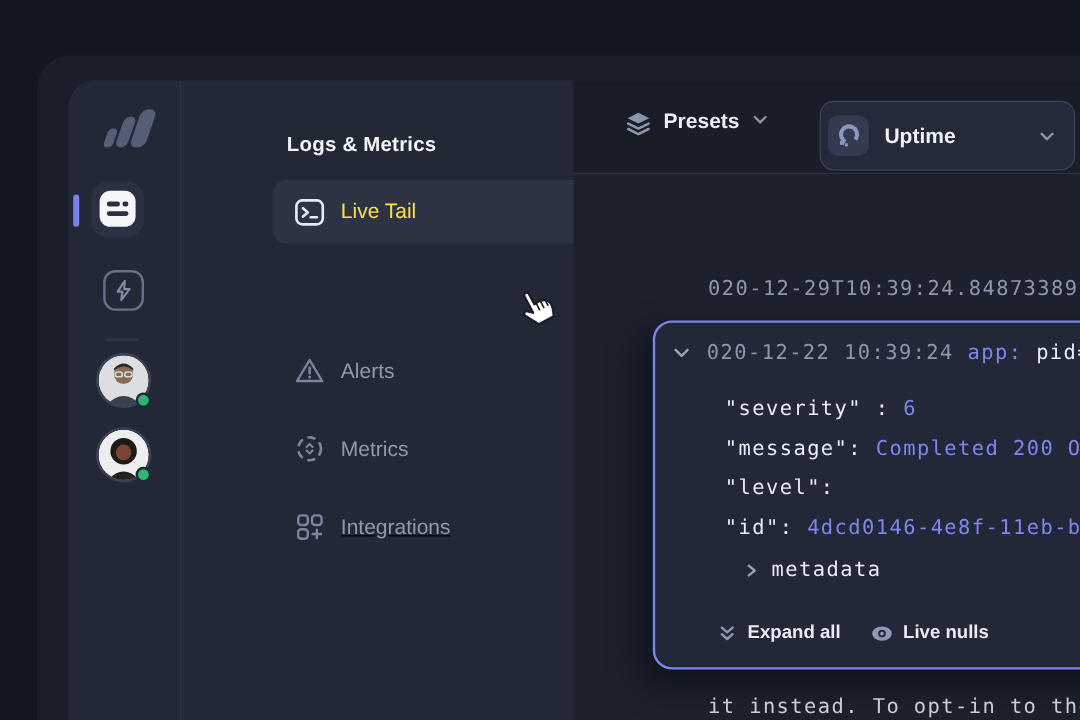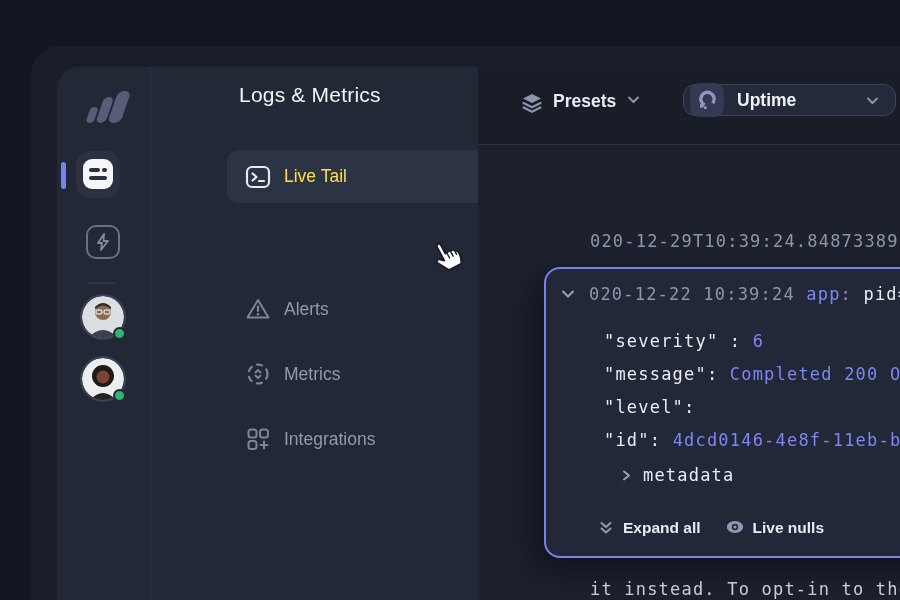--- a/index.html
+++ b/index.html
@@ -31,36 +31,36 @@
                display:flex; align-items:center; justify-content:center; }
   #rail-divider { position:absolute; left:31px; top:215px; width:28px; height:2px;
                   background:#303749; border-radius:1px; }
   .avatar { position:absolute; left:23px; width:46px; height:46px; border-radius:50%;
             border:2px solid #3a4156; overflow:hidden; }
   .presence { position:absolute; width:13px; height:13px; border-radius:50%;
               background:#2bb673; border:2.5px solid #232837; }
 
   
   #nav { position:absolute; left:95px; top:0; width:326px; bottom:0; }
-  #nav-title { position:absolute; left:87px; top:16px; font-size:21px; font-weight:400;
+  #nav-title { position:absolute; left:87px; top:44px; font-size:17px; font-weight:700;
                color:#f2f4f8; letter-spacing:.2px; }
   #live-tail { position:absolute; left:75px; top:83px; width:288px; height:53px;
                border-radius:12px; background:#2c3343; display:flex; align-items:center; }
   #live-tail .nav-ic { margin-left:18px; }
   #live-tail .nav-label { color:#fde047; font-weight:500; }
   .nav-row { position:absolute; left:93px; height:30px; display:flex; align-items:center; }
   .nav-ic { width:26px; height:26px; flex:0 0 26px; }
   .nav-label { margin-left:13px; font-size:17.5px; color:#9199ac; }
 
   
   #topbar { position:absolute; left:421px; top:0; right:0; height:78px; background:#191d28;
             border-bottom:1px solid #2c3242; }
   #presets { position:absolute; left:42px; top:24px; display:flex; align-items:flex-start; gap:9px; }
   #presets .lbl { font-size:17.5px; font-weight:600; color:#e9ecf2; }
-  #uptime { position:absolute; left:205px; top:17px; width:213px; height:32px;
+  #uptime { position:absolute; left:205px; top:17px; width:213px; height:58px;
             border-radius:12px; background:#242a39; border:1px solid #3c4458;
             display:flex; align-items:center; }
   #uptime .chip { width:34px; height:34px; border-radius:9px; background:#343b50;
                   margin-left:6px; display:flex; align-items:center; justify-content:center; }
   #uptime .lbl { margin-left:13px; font-size:17.5px; font-weight:700; color:#eef1f6; flex:1; }
   #uptime .chev { margin-right:14px; }
 
   
   #logarea { position:absolute; left:421px; top:78px; right:0; bottom:0; background:#1c212d; }
   .mono { font-family:"DejaVu Sans Mono", monospace; font-size:17px; letter-spacing:1.2px;
@@ -73,21 +73,21 @@
   #logline-top { position:absolute; left:112px; top:86px; }
 
   #logcard { position:absolute; left:66px; top:122px; width:450px; height:291px;
              border-radius:16px; border:2.5px solid #7a83ea; background:#232838;
              box-shadow:-10px 12px 26px rgba(8,10,18,.55); }
   #card-head { position:absolute; left:14px; top:15px; display:flex; align-items:center; }
   #card-head .txt { margin-left:13px; }
   .card-row { position:absolute; left:58px; }
   #row-meta { position:absolute; left:74px; display:flex; align-items:center; gap:10px; }
   #card-foot { position:absolute; left:51px; top:250px; display:flex; align-items:center; gap:24px; }
-  .foot-btn { display:flex; align-items:flex-start; gap:8px; }
+  .foot-btn { display:flex; align-items:center; gap:8px; }
   .foot-btn .lbl { font-size:15.5px; font-weight:600; color:#e8ebf2; }
 
   #bottom-lines .mono { position:absolute; left:112px; }
 
   #cursor { position:absolute; left:425px; top:233px; z-index:50; }
 </style>
 </head>
 <body>
 
 <div class="abs" id="frame"></div>
@@ -163,21 +163,21 @@
     </div>
 
     <div class="nav-row" style="top:292px;">
       <svg class="nav-ic" viewBox="0 0 26 26">
         <circle cx="13" cy="13" r="9.5" fill="none" stroke="#7c8499" stroke-width="2.2" stroke-linecap="round" stroke-dasharray="5 5.9"></circle>
         <path d="M10.5 11.5 L13 9 l2.5 2.5 M10.5 14.5 L13 17 l2.5 -2.5" fill="none" stroke="#7c8499" stroke-width="1.8" stroke-linecap="round" stroke-linejoin="round"></path>
       </svg>
       <span class="nav-label">Metrics</span>
     </div>
 
-    <div class="nav-row" style="top:357px;">
+    <div class="nav-row" style="top:357px;text-decoration:underline;">
       <svg class="nav-ic" viewBox="0 0 26 26">
         <rect x="3.5" y="3.5" width="8" height="8" rx="2.5" fill="none" stroke="#7c8499" stroke-width="2"></rect>
         <rect x="15" y="3.5" width="8" height="8" rx="2.5" fill="none" stroke="#7c8499" stroke-width="2"></rect>
         <rect x="3.5" y="15" width="8" height="8" rx="2.5" fill="none" stroke="#7c8499" stroke-width="2"></rect>
         <path d="M19 15.5 v7 M15.5 19 h7" stroke="#7c8499" stroke-width="2" stroke-linecap="round"></path>
       </svg>
       <span class="nav-label">Integrations</span>
     </div>
   </div>
 

